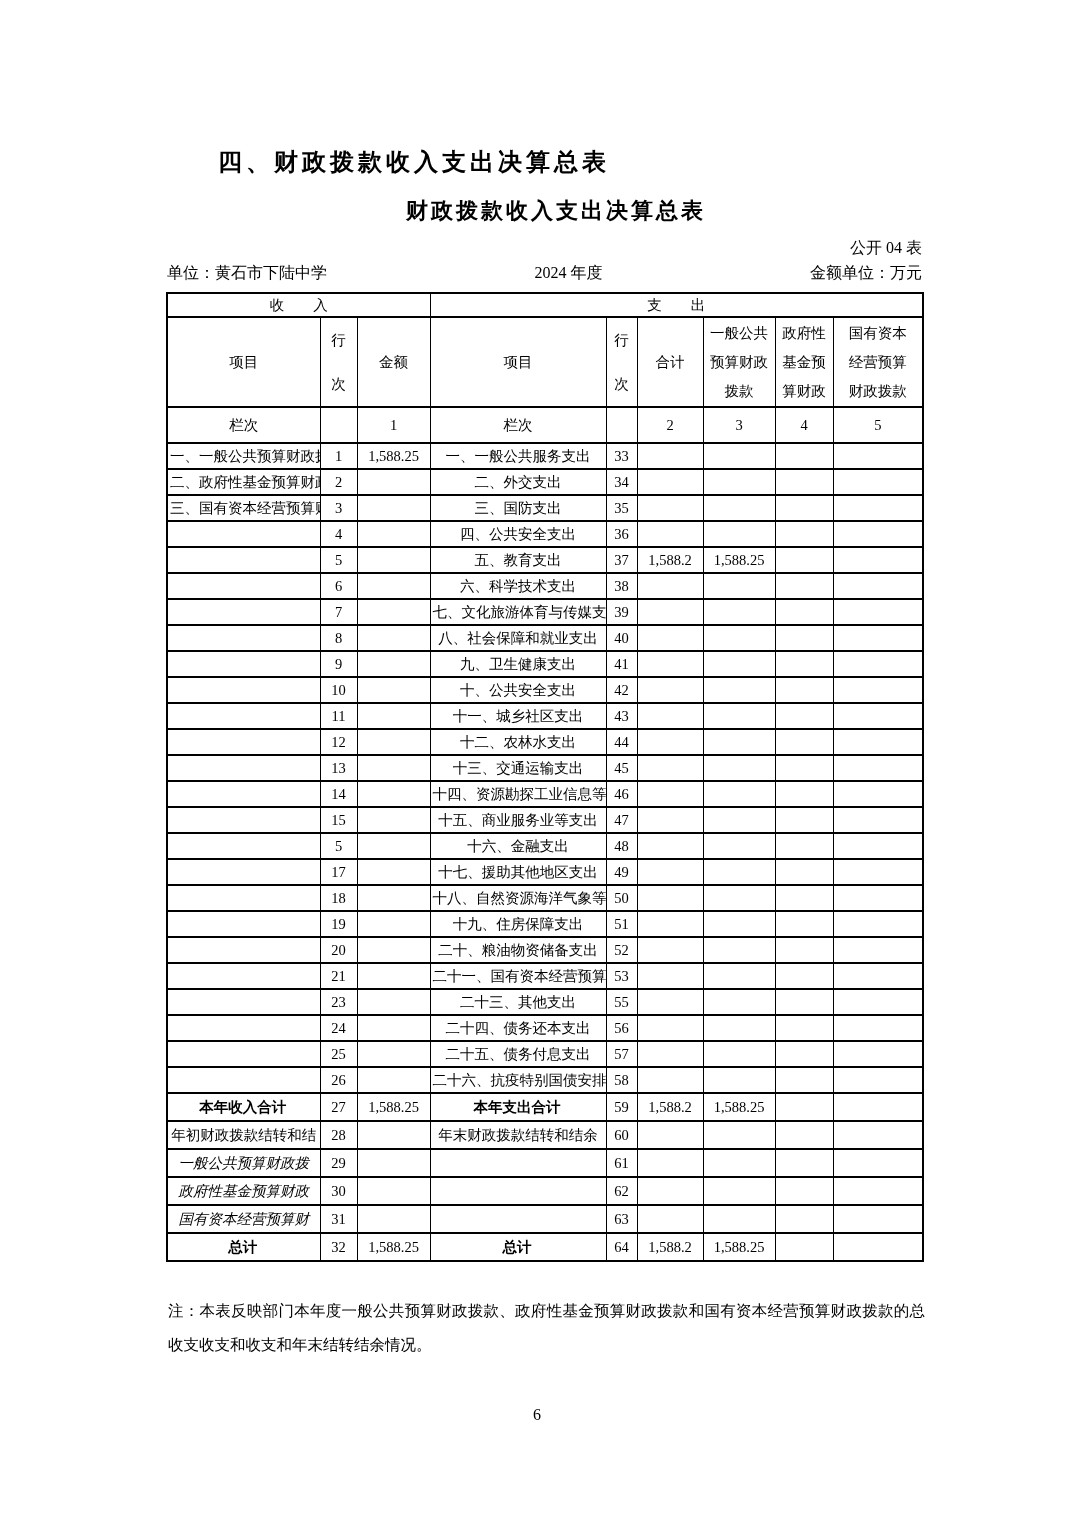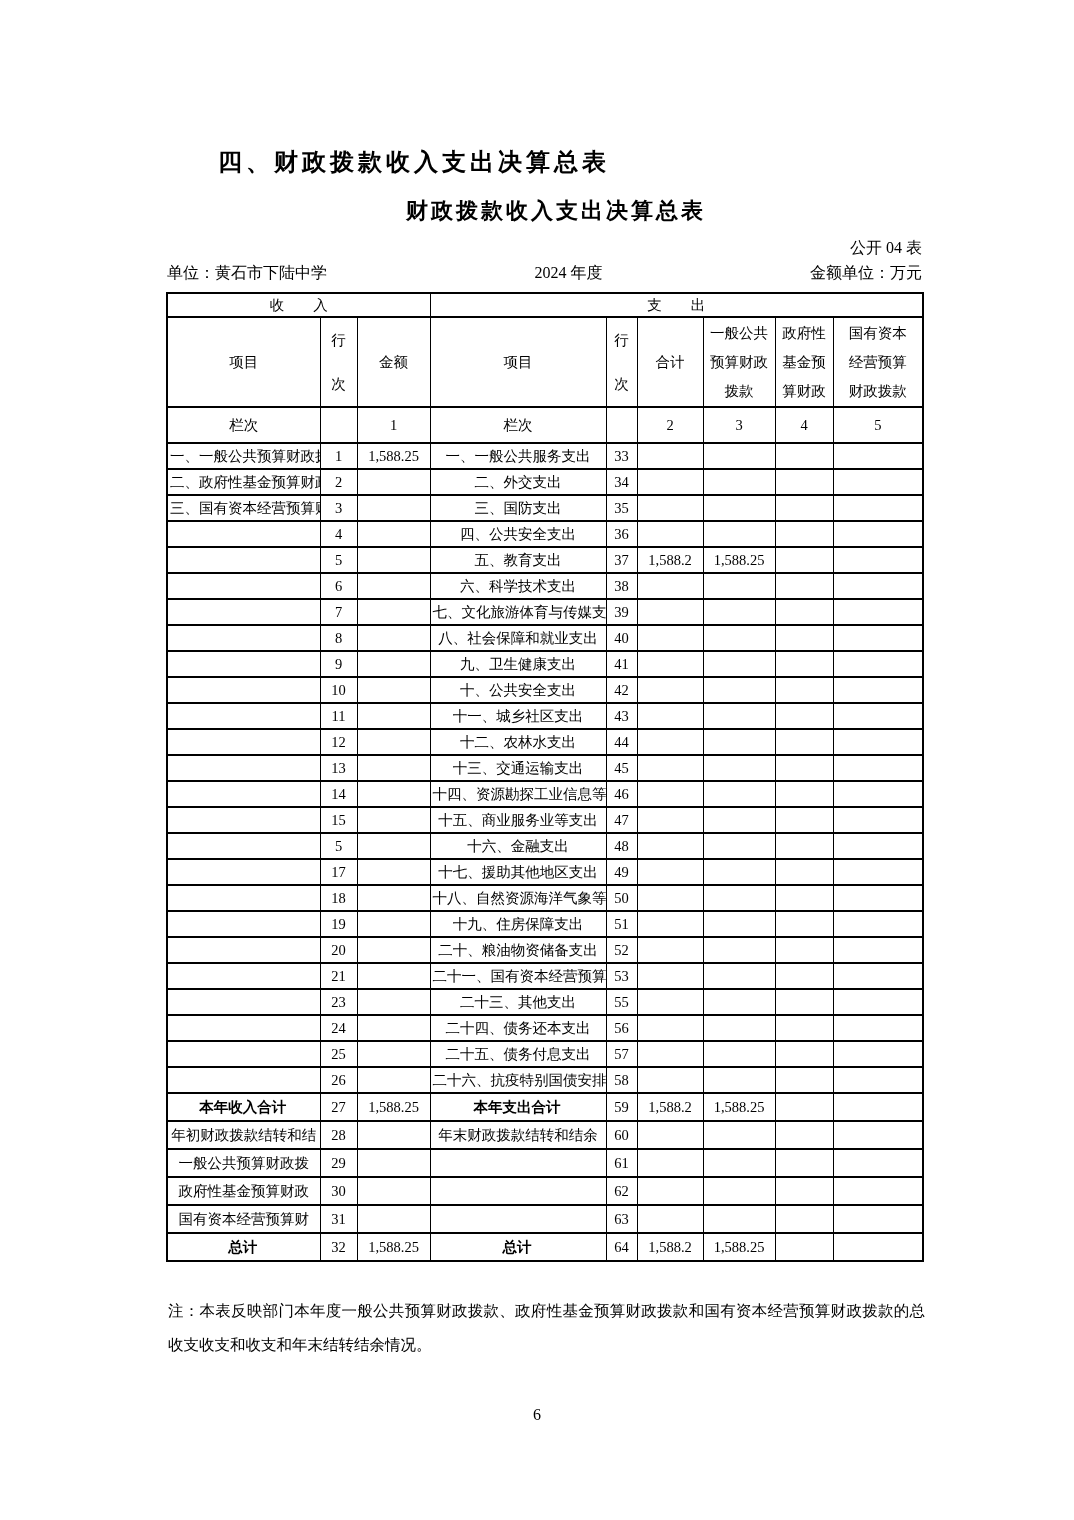--- a/index.html
+++ b/index.html
@@ -48,21 +48,21 @@
   tr.h1{height:24px;margin-top:24px;}
   tr.h2{height:90px;}
   tr.h2 td{white-space:pre-line;line-height:29px;}
   tr.h2 td.rowno-h{line-height:44px;}
   tr.h3{height:36px;padding-left:47px;}
   tr.datarow{height:26px;}
   tr.datarow.tall{height:28px;}
 
   td.item-in{text-align:left;padding-left:1px;}
   td.item-ex{text-align:left;padding-left:8px;}
-  td.item-in.indent{padding-left:2px;}
+  td.item-in.indent{padding-left:2px;font-style:italic;}
   td.item-in.sum, td.item-ex.sum{
     text-align:center;padding-left:0;font-weight:bold;
   }
 
   .note{
     position:absolute;left:168px;top:1294px;width:757px;
     font-size:15.5px;line-height:34px;text-align:justify;
   }
   .page-number{
     position:absolute;left:0;top:1406px;width:1074px;

